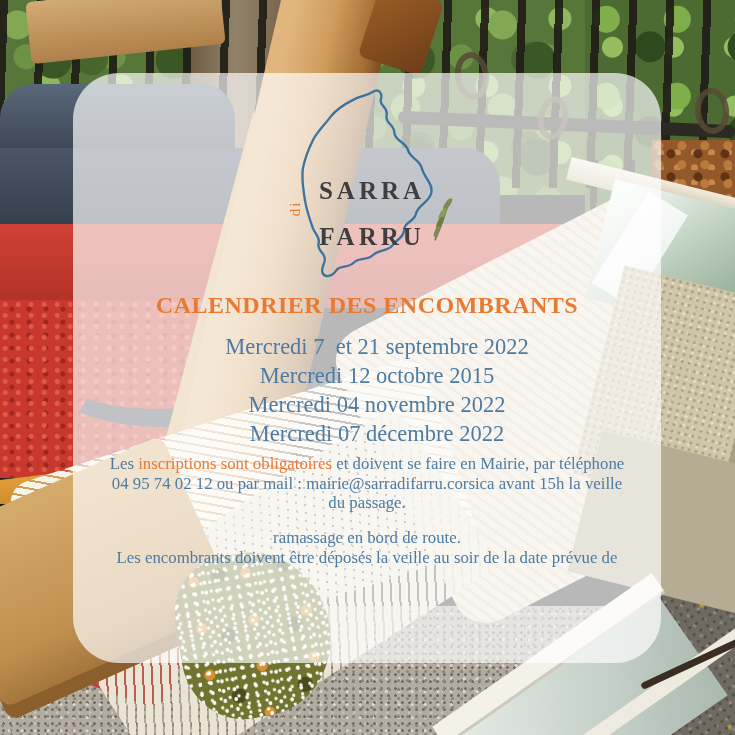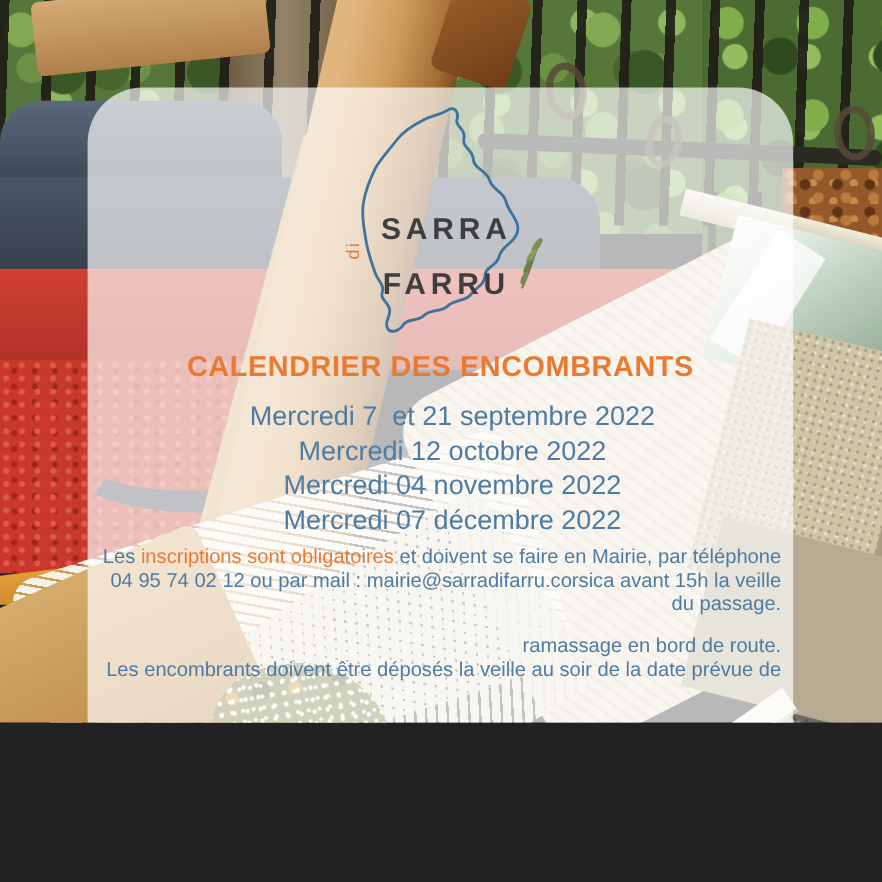--- a/index.html
+++ b/index.html
@@ -1,17 +1,17 @@
 <!DOCTYPE html>
 <html><head>
 <meta charset="utf-8">
 <style>
   html,body{margin:0;padding:0;background:#222;}
-  .stage{position:relative;width:735px;height:602px;overflow:hidden;
-         font-family:Liberation Sans, sans-serif;}
+  .stage{position:relative;width:735px;height:735px;overflow:hidden;
+         font-family:Liberation Serif, serif;}
   .stage *{position:absolute;box-sizing:border-box;}
 
   
   .photo{inset:0;}
   .foliage-top{left:0;top:0;width:735px;height:195px;background-color:#57763a;
     background-image:
       radial-gradient(circle at 18% 30%,#83a854 0 14px,transparent 15px),
       radial-gradient(circle at 44% 62%,#3c5726 0 18px,transparent 19px),
       radial-gradient(circle at 67% 28%,#8fb75f 0 11px,transparent 12px),
       radial-gradient(circle at 84% 66%,#49652e 0 16px,transparent 17px),
@@ -141,21 +141,21 @@
   .sprig-svg{left:424px;top:198px;width:36px;height:42px;transform:rotate(-14deg);}
   .title{left:73px;top:292px;width:588px;text-align:center;color:#e87a32;
     font-size:24px;letter-spacing:.5px;font-weight:bold;}
   .dates{left:73px;top:332px;width:588px;text-align:center;color:#4e7ba2;
     font-size:22.5px;line-height:29px;}
   .date-line{position:static;white-space:pre-wrap;margin-left:20px;}
   .para{left:83px;width:568px;text-align:center;color:#4e7ba2;
     font-size:16.8px;line-height:19.6px;}
   .p1{top:454px;} .p2{top:528px;} .p3{top:587px;color:#e87a32;}
   .hl{position:static;color:#e87a32;}
-  .pl{position:static;display:block;text-align:right;}
+  .pl{position:static;display:block;}
   .pspan{position:static;}
 </style>
 </head>
 <body>
 
 <div class="stage">
 
   <div class="photo">
     <div class="foliage-top"></div>
     <div class="foliage-right"></div>
@@ -221,21 +221,21 @@
       <ellipse cx="27" cy="8" rx="7" ry="2.6" fill="#7D8B52" transform="rotate(-40 27 8)"></ellipse>
       <ellipse cx="20" cy="16" rx="7" ry="2.6" fill="#8A9A5B" transform="rotate(-45 20 16)"></ellipse>
       <ellipse cx="15" cy="24" rx="6.5" ry="2.4" fill="#6F7D47" transform="rotate(-48 15 24)"></ellipse>
       <ellipse cx="10" cy="32" rx="6" ry="2.3" fill="#7D8B52" transform="rotate(-52 10 32)"></ellipse>
     </svg>
 
     <div class="title">CALENDRIER DES ENCOMBRANTS</div>
 
     <div class="dates">
       <div class="date-line">Mercredi 7  et 21 septembre 2022</div>
-      <div class="date-line">Mercredi 12 octobre 2022</div>
+      <div class="date-line">Mercredi 12 octobre 2015</div>
       <div class="date-line">Mercredi 04 novembre 2022</div>
       <div class="date-line">Mercredi 07 décembre 2022</div>
     </div>
 
     <div class="para p1">
       <span class="pl"><span class="pspan">Les </span><span class="pspan hl">inscriptions sont obligatoires</span><span class="pspan"> et doivent se faire en Mairie, par téléphone</span></span>
       <span class="pl">04 95 74 02 12 ou par mail : mairie@sarradifarru.corsica avant 15h la veille</span>
       <span class="pl">du passage.</span>
     </div>
 

